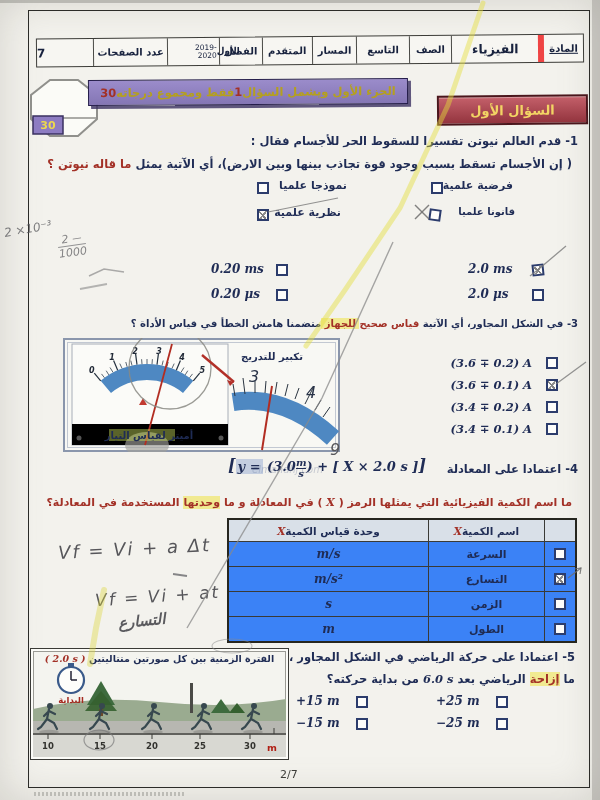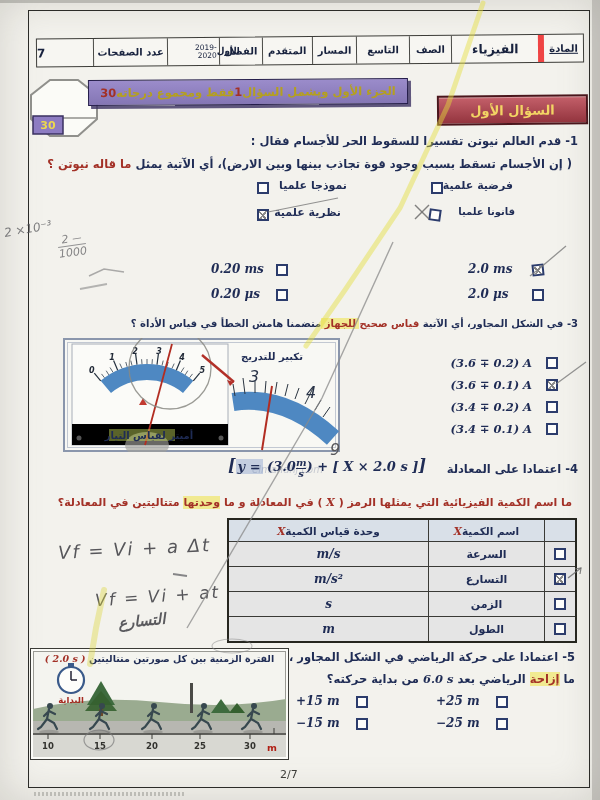--- a/index.html
+++ b/index.html
@@ -16,21 +16,21 @@
       linear-gradient(48deg,transparent 38%,#6d6d6d 38%,#6d6d6d 52%,transparent 52%),
       linear-gradient(-52deg,transparent 40%,#7d7d7d 40%,#7d7d7d 56%,transparent 56%);}
   .frame{position:absolute;left:28px;top:10px;width:560px;height:776px;border:1.6px solid #2b2b28;}
   .hcell{border-left:1px solid #4a4a46;display:flex;align-items:center;justify-content:center;
          font-size:10px;color:#18223e;font-weight:bold;box-sizing:border-box;height:100%;}
   .hw{font-family:"DejaVu Sans",sans-serif;font-style:italic;color:#56565a;white-space:nowrap;}
   .frac{display:inline-block;text-align:center;vertical-align:-6px;line-height:1;font-size:10px;}
   .frac .fb{border-top:1.2px solid #1f2c55;display:block;}
   .grid-table{display:grid;direction:rtl;background:#3a3a36;gap:1px;border:2px solid #26261f;
               grid-template-columns:30px 115px 1fr;grid-template-rows:21px repeat(4,24px);}
-  .tc{background:#e5e5e5;display:flex;align-items:center;justify-content:center;position:relative;}
+  .tc{background:#3b82f6;display:flex;align-items:center;justify-content:center;position:relative;}
   .th{background:#d9e0e8;font-size:10.5px;}
   .wm{color:rgba(130,140,165,.4);font-size:10px;font-style:italic;}
   svg text{font-family:"DejaVu Sans",sans-serif;}
 </style>
 </head>
 <body>
 
 <div id="sheet">
 
   <div class="frame"></div>
@@ -185,21 +185,21 @@
   <div class="ab m" style="left:428px;top:422px;width:104px;text-align:right;font-size:11.5px;">(3.4 ∓ 0.1) A</div>
   <span class="cb" style="left:546px;top:423px;"></span>
 
   <div class="ab wm" style="left:252px;top:464px;">elmanahj.com</div>
   <div class="ab ar" style="right:22px;top:462px;font-size:11.5px;">4- اعتمادا على المعادلة</div>
   <div class="ab m" style="left:228px;top:456px;font-size:13px;direction:ltr;">
     <span style="font-size:16px;">[</span><span style="background:rgba(110,140,200,.35);padding:0 2px;">y =</span> <span>(3.0</span><span class="frac"><span>m</span><span class="fb">s</span></span><span>) + [</span> <span>X</span><span> × 2.0 s ]</span><span style="font-size:16px;">]</span>
   </div>
   <div class="ab hw" style="left:330px;top:440px;font-size:16px;">9</div>
   <div class="ab ar red" style="right:28px;top:496px;font-size:11px;">
-    <span>ما اسم الكمية الفيزيائية التي يمثلها الرمز ( </span><span class="m red" style="font-size:11px;">X</span><span> ) في المعادلة و ما </span><span class="hl">وحدتها</span><span> متتاليتين في المعادلة؟</span>
+    <span>ما اسم الكمية الفيزيائية التي يمثلها الرمز ( </span><span class="m red" style="font-size:11px;">X</span><span> ) في المعادلة و ما </span><span class="hl">وحدتها</span><span> المستخدمة في المعادلة؟</span>
   </div>
 
   <div class="ab grid-table" style="left:227px;top:518px;width:346px;">
     <div class="tc th"></div>
     <div class="tc th ar">
         <span>اسم الكمية </span>
         <span class="m red" style="font-size:10.5px;">X</span>
       </div>
     <div class="tc th ar">
         <span>وحدة قياس الكمية </span>

